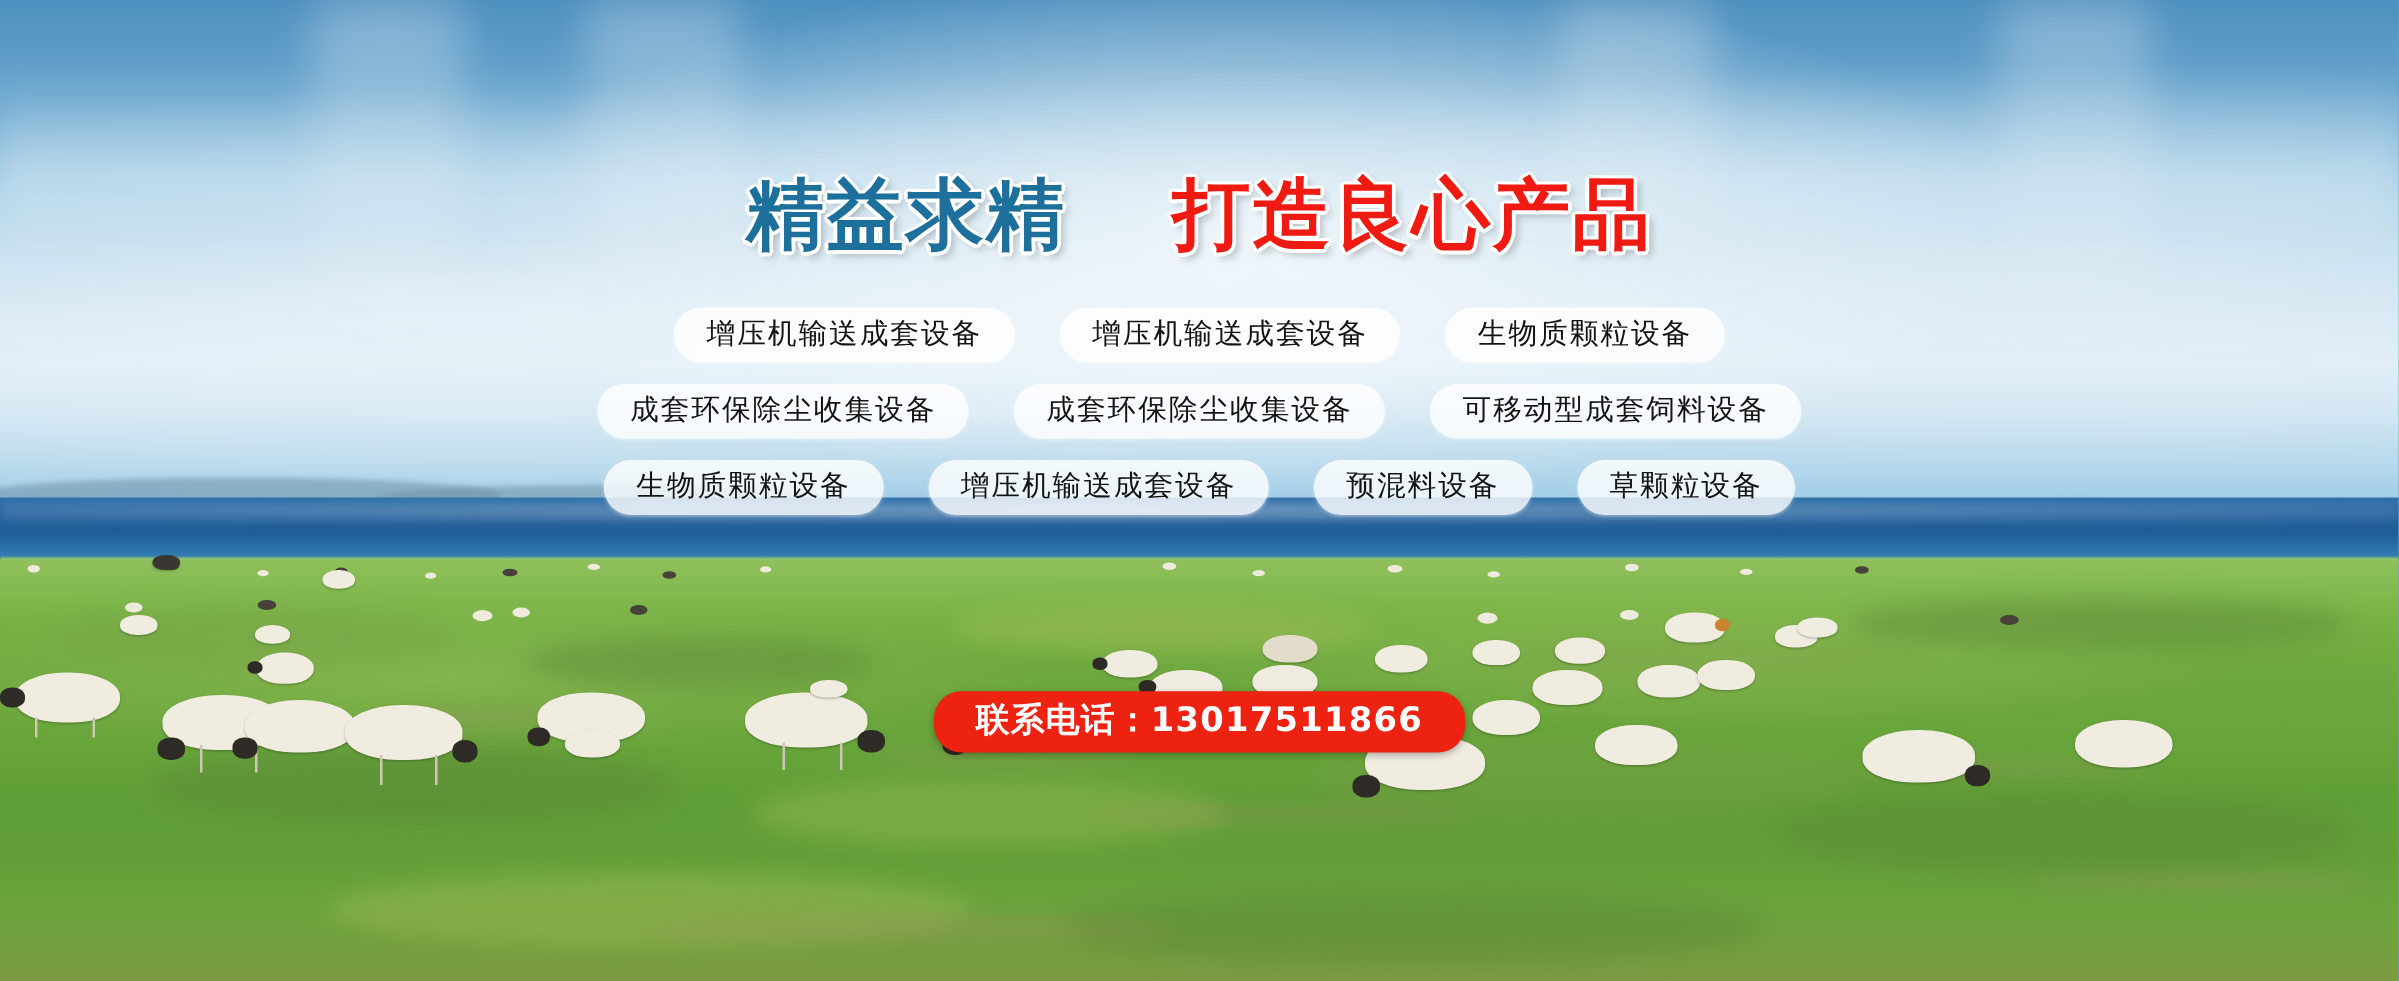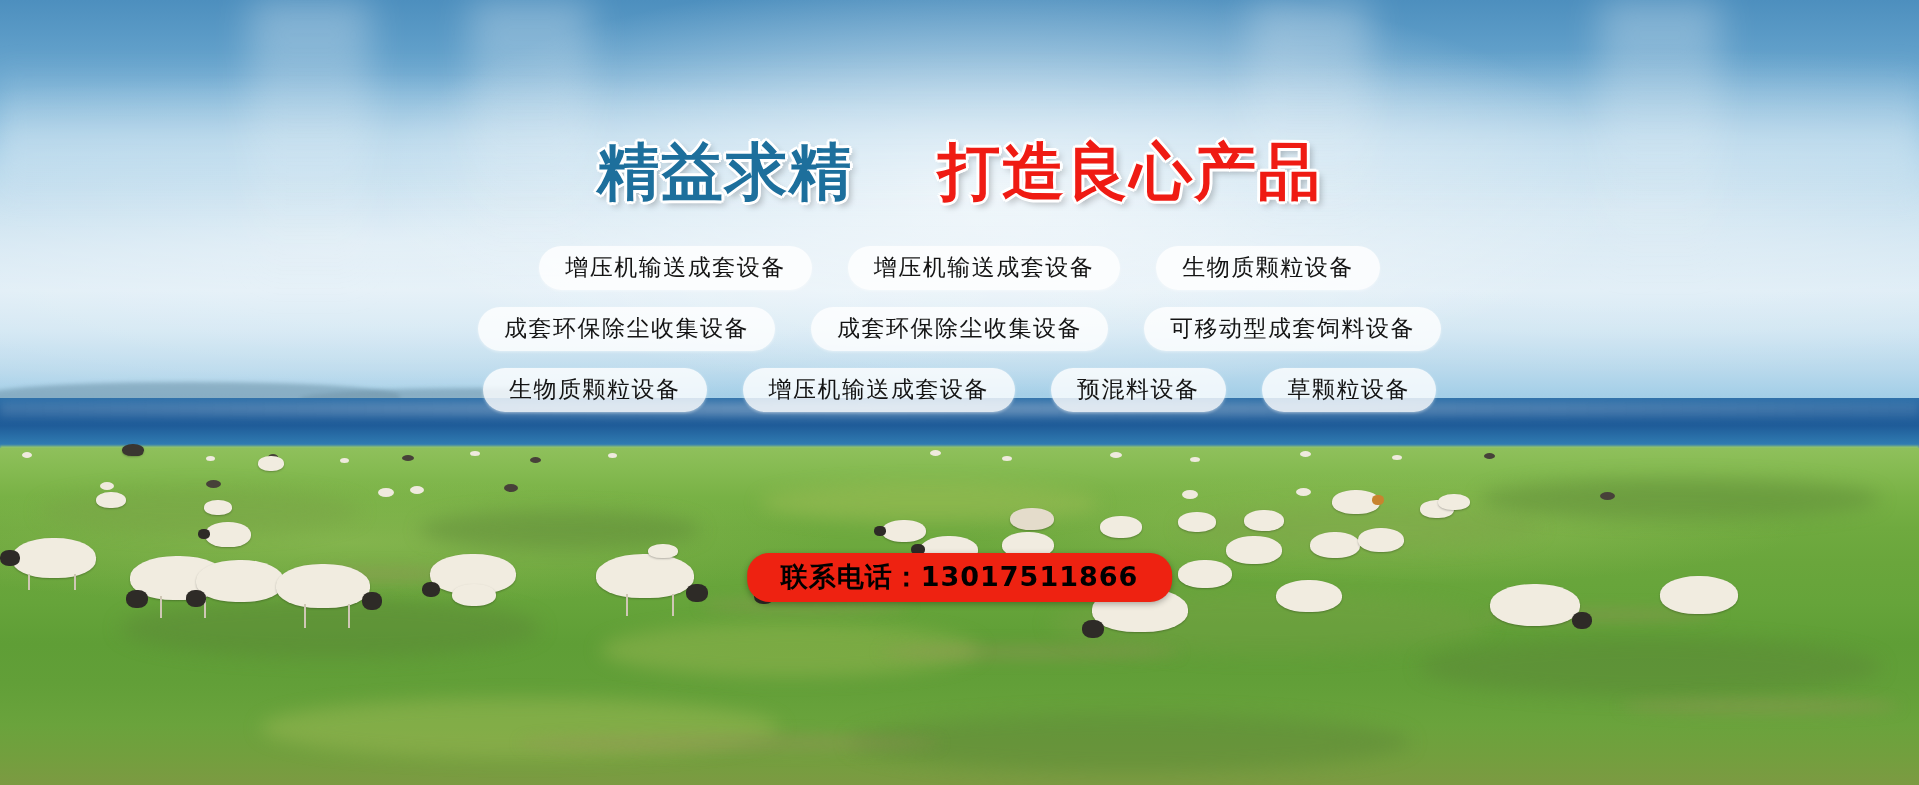--- a/index.html
+++ b/index.html
@@ -149,21 +149,21 @@
     font-size:23px;line-height:27px;font-weight:500;
     letter-spacing:1.5px;white-space:nowrap;
     box-shadow:0 1px 3px rgba(255,255,255,.45);
   }
 
   
   .contact{
     position:absolute;top:553px;left:50%;transform:translateX(-50%);
     background:#ee2211;border-radius:22px;
     padding:8px 34px 10px 34px;
-    color:#000000;white-space:nowrap;
+    color:#ffffff;white-space:nowrap;
     font-family:"DejaVu Sans","Liberation Sans",sans-serif;
     font-weight:bold;font-size:27px;line-height:31px;letter-spacing:1px;
     box-shadow:0 2px 6px rgba(0,0,0,.30);
   }
   .contact .num{font-family:"DejaVu Sans","Liberation Sans",sans-serif;}
 </style>
 </head>
 <body>
 
 <div class="banner">

